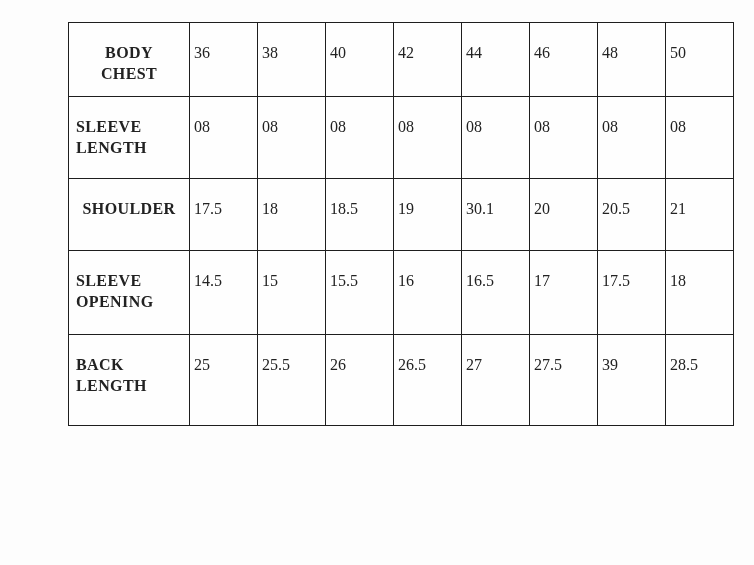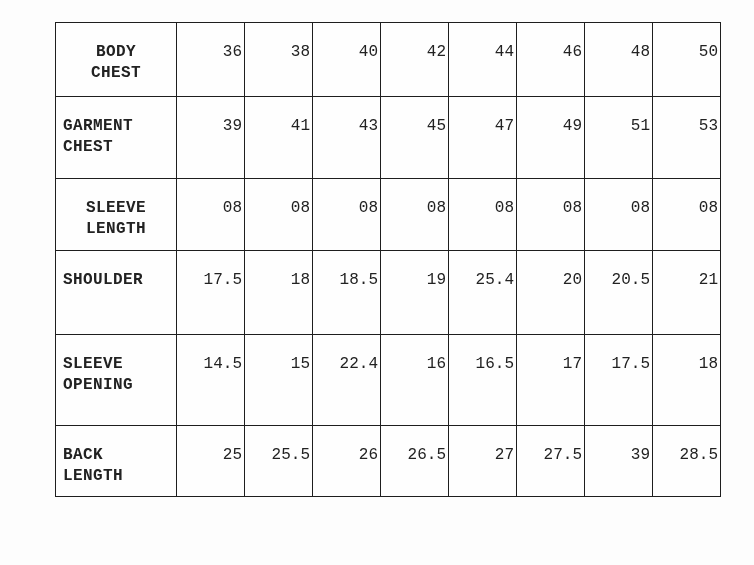--- a/index.html
+++ b/index.html
@@ -14,23 +14,22 @@
     position: relative;
     overflow: hidden;
   }
   .page {
     position: absolute;
     inset: 0;
     background: #fdfdfd;
   }
   .table-wrap {
     position: absolute;
-    left: 55px;
+    left: 68px;
     top: 22px;
-    font-family: Liberation Mono, monospace;
   }
   table.size-chart {
     border-collapse: collapse;
     table-layout: fixed;
   }
   table.size-chart th,
   table.size-chart td {
     border: 1.6px solid #1e1e1e;
     background: #fefefe;
     vertical-align: top;
@@ -48,21 +47,21 @@
   }
   
   table.size-chart tr:nth-child(1) th,
   table.size-chart tr:nth-child(3) th,
   table.size-chart tr:nth-child(7) th {
     text-align: center;
     padding-left: 4px;
   }
   table.size-chart td {
     width: 68px;
-    text-align: right;
+    text-align: left;
     padding: 19px 2px 4px 4px;
   }
   
   table.size-chart tr:nth-child(1) { height: 74px; }
   table.size-chart tr:nth-child(2) { height: 82px; }
   table.size-chart tr:nth-child(3) { height: 72px; }
   table.size-chart tr:nth-child(4) { height: 84px; }
   table.size-chart tr:nth-child(5) { height: 91px; }
   table.size-chart tr:nth-child(6) { height: 71px; }
   table.size-chart tr:nth-child(7) { height: 79px; }
@@ -79,57 +78,46 @@
             <td>36</td>
             <td>38</td>
             <td>40</td>
             <td>42</td>
             <td>44</td>
             <td>46</td>
             <td>48</td>
             <td>50</td>
           </tr>
           <tr>
-            <th>GARMENT<br>CHEST</th>
-            <td>39</td>
-            <td>41</td>
-            <td>43</td>
-            <td>45</td>
-            <td>47</td>
-            <td>49</td>
-            <td>51</td>
-            <td>53</td>
-          </tr>
-          <tr>
             <th>SLEEVE<br>LENGTH</th>
             <td>08</td>
             <td>08</td>
             <td>08</td>
             <td>08</td>
             <td>08</td>
             <td>08</td>
             <td>08</td>
             <td>08</td>
           </tr>
           <tr>
             <th>SHOULDER</th>
             <td>17.5</td>
             <td>18</td>
             <td>18.5</td>
             <td>19</td>
-            <td>25.4</td>
+            <td>30.1</td>
             <td>20</td>
             <td>20.5</td>
             <td>21</td>
           </tr>
           <tr>
             <th>SLEEVE<br>OPENING</th>
             <td>14.5</td>
             <td>15</td>
-            <td>22.4</td>
+            <td>15.5</td>
             <td>16</td>
             <td>16.5</td>
             <td>17</td>
             <td>17.5</td>
             <td>18</td>
           </tr>
           <tr>
             <th>BACK<br>LENGTH</th>
             <td>25</td>
             <td>25.5</td>

